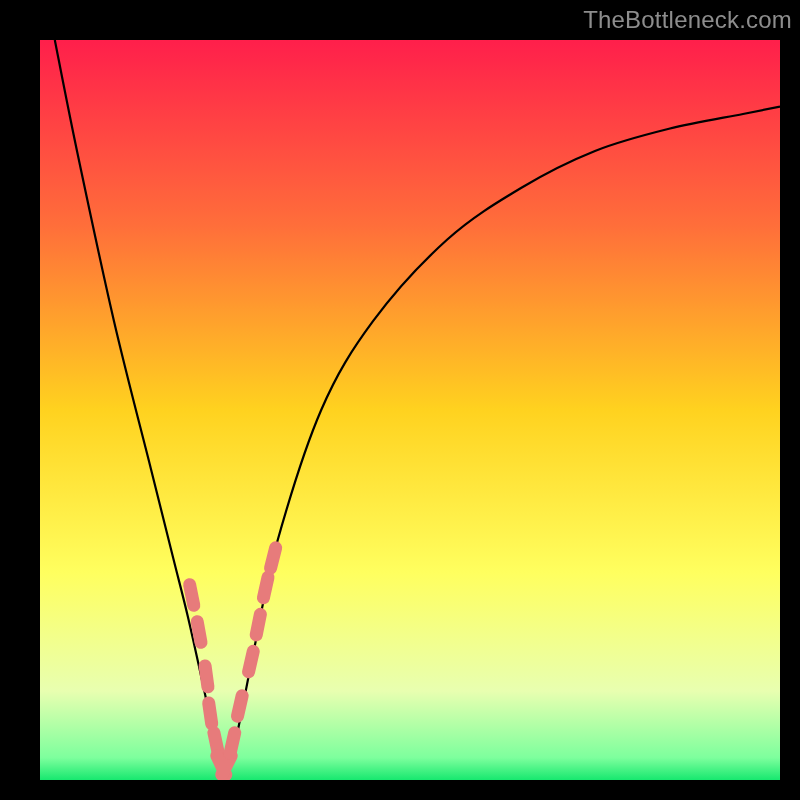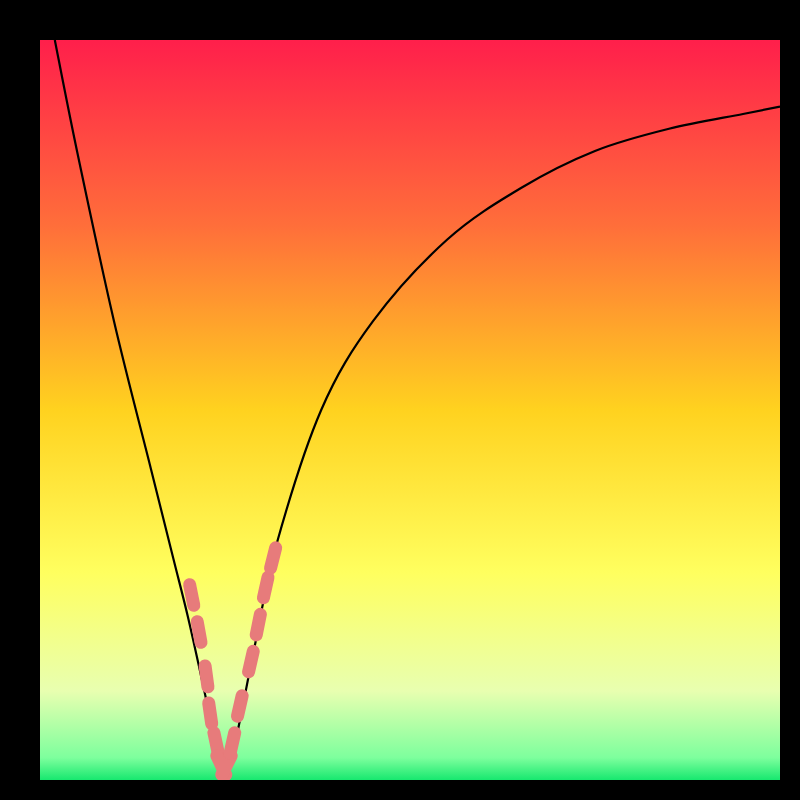--- a/index.html
+++ b/index.html
@@ -89,13 +89,14 @@
           <rect x="-17" y="-6.5" width="34" height="13" rx="6.5" ry="6.5" fill="#e77b7b" transform="translate(199.8,666) rotate(-77.19573393471327)"></rect>
           <rect x="-17" y="-6.5" width="34" height="13" rx="6.5" ry="6.5" fill="#e77b7b" transform="translate(210.89999999999998,621.6) rotate(-77.19573393471327)"></rect>
           <rect x="-17" y="-6.5" width="34" height="13" rx="6.5" ry="6.5" fill="#e77b7b" transform="translate(218.29999999999998,584.6) rotate(-78.69006752597979)"></rect>
           <rect x="-17" y="-6.5" width="34" height="13" rx="6.5" ry="6.5" fill="#e77b7b" transform="translate(225.7,547.6) rotate(-77.47119229084849)"></rect>
           <rect x="-17" y="-6.5" width="34" height="13" rx="6.5" ry="6.5" fill="#e77b7b" transform="translate(233.1,518) rotate(-75.96375653207353)"></rect>
         </g>
     </svg>
 
   </div>
 
+  <div class="watermark">TheBottleneck.com</div>
 </div>
 
 </body></html>

